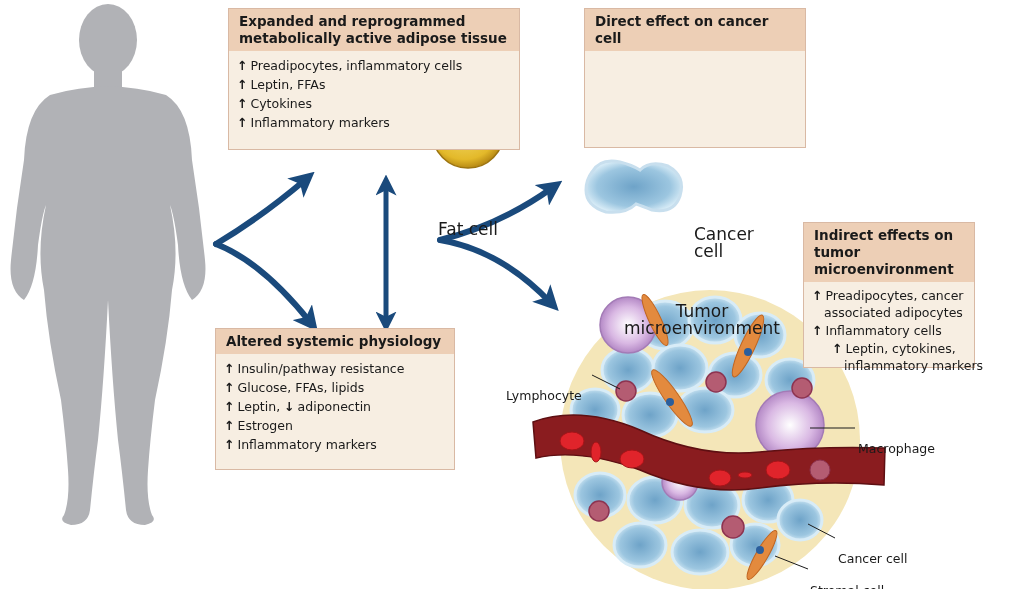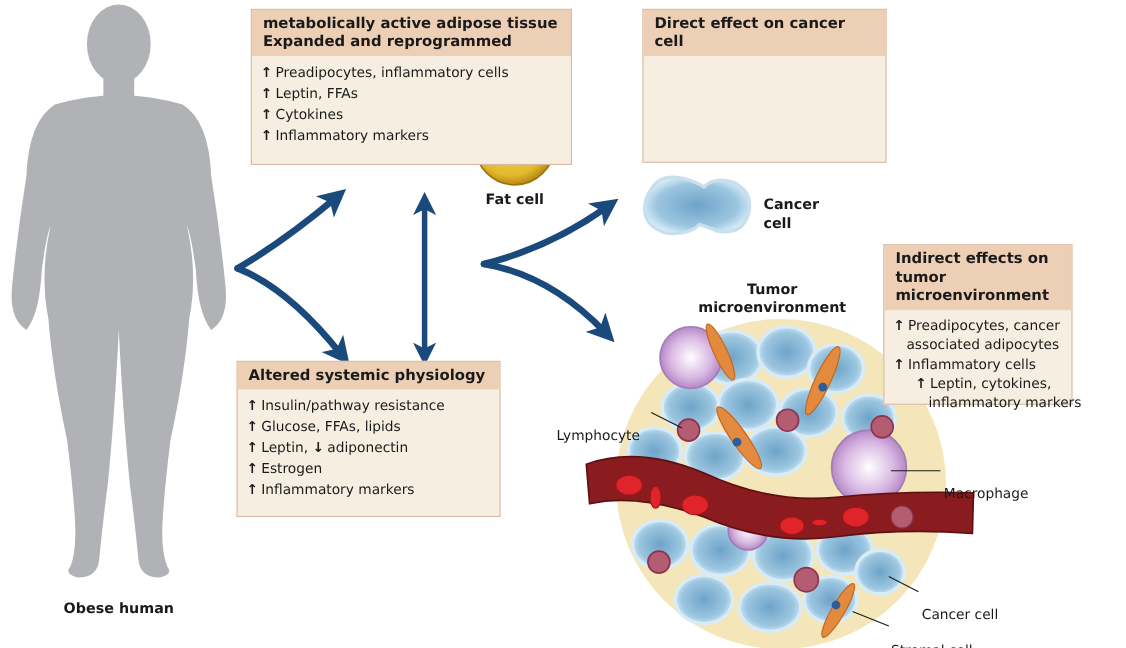--- a/index.html
+++ b/index.html
@@ -4,21 +4,21 @@
   <style>
     html, body { margin:0; padding:0; background:#ffffff; }
     body { width:1024px; height:589px; position:relative; overflow:hidden;
            font-family:"DejaVu Sans", sans-serif; color:#1a1a1a; }
     .box { position:absolute; background:#f7eee2; border:1.5px solid #d9b9a4; box-sizing:border-box; }
     .box .hdr { background:#edcfb6; font-weight:bold; font-size:13.5px; line-height:17px; padding:4px 10px; color:#1a1a1a; }
     .box ul { list-style:none; margin:0; padding:5px 8px 6px 8px; }
     .box li { font-size:12.5px; line-height:19px; white-space:nowrap; }
     .box li .up { font-weight:bold; margin-right:3px; }
     .box li .sub { padding-left:13px; display:block; line-height:16px; }
-    .lbl { position:absolute; font-weight:bold; font-size:13px; line-height:17px; text-align:center; }
+    .lbl { position:absolute; font-weight:normal; font-size:17px; line-height:17px; text-align:center;margin-top:48px; }
     .callout { position:absolute; font-size:12.5px; line-height:15px;margin-top:20px; }
     svg { position:absolute; left:0; top:0; }
   </style>
 </head>
 <body>
 
 <svg width="1024" height="589" viewBox="0 0 1024 589">
   <defs>
     <marker id="ah" viewBox="0 0 10 10" refX="5" refY="5" markerWidth="4.2" markerHeight="4.2" orient="auto-start-reverse">
       <path d="M0,0 L10,5 L0,10 L2.5,5 Z" fill="#1a4a7c"></path>
@@ -149,22 +149,22 @@
   <div>microenvironment</div>
 </div>
 
 <div class="callout" style="left:506px; top:368px;">Lymphocyte</div>
 <div class="callout" style="left:858px; top:421px;">Macrophage</div>
 <div class="callout" style="left:838px; top:531px;">Cancer cell</div>
 <div class="callout" style="left:810px; top:563px;">Stromal cell</div>
 
 <div class="box" style="left:228px; top:8px; width:292px; height:142px;">
   <div class="hdr">
+    <div>Expanded and reprogrammed</div>
     <div>metabolically active adipose tissue</div>
-    <div>Expanded and reprogrammed</div>
   </div>
   <ul>
     <li><span class="up">↑</span><span>Preadipocytes, inflammatory cells</span></li>
     <li><span class="up">↑</span><span>Leptin, FFAs</span></li>
     <li><span class="up">↑</span><span>Cytokines</span></li>
     <li><span class="up">↑</span><span>Inflammatory markers</span></li>
   </ul>
 </div>
 
 <div class="box" style="left:584px; top:8px; width:222px; height:140px;">

